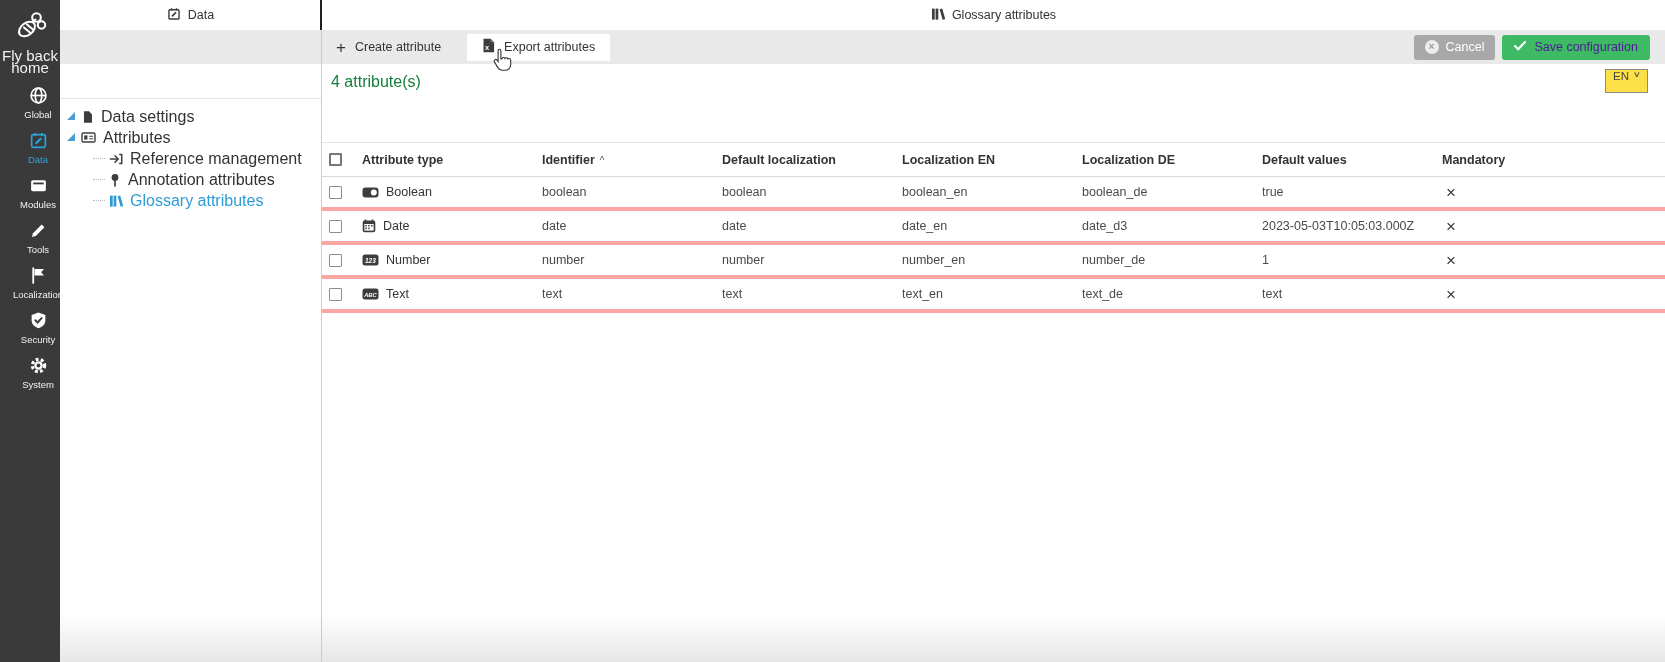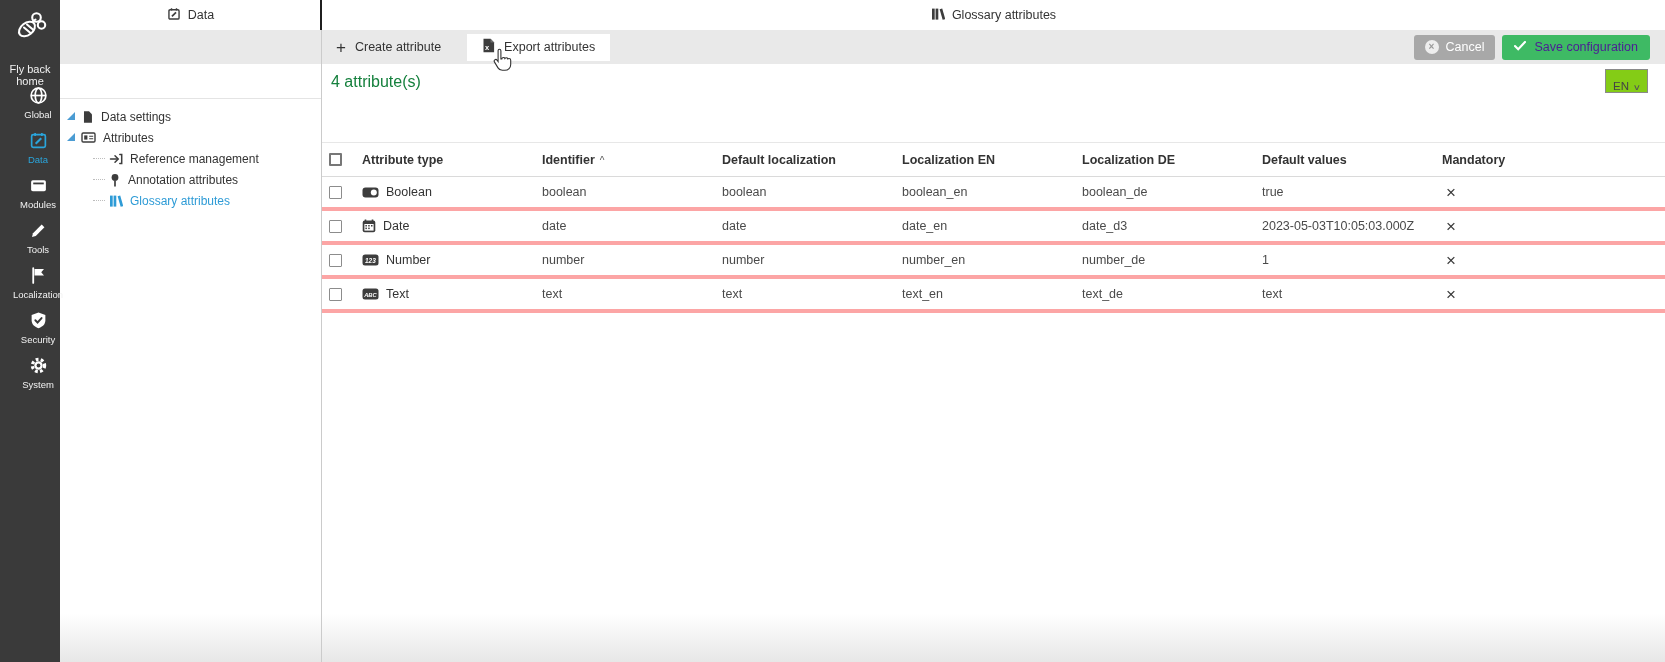--- a/index.html
+++ b/index.html
@@ -10,41 +10,41 @@
     position: relative;
     color: #333;
   }
 
   
   .rail {
     position: absolute; left: 0; top: 0; width: 60px; height: 662px;
     background: #3a3a3a; z-index: 5;
   }
   .rail-logo { position: absolute; top: 7px; left: 0; width: 60px; text-align: center; color: #fff; cursor: pointer; }
-  .rail-logo .lbl { font-size: 11px; line-height: 11.5px; color: #f2f2f2; margin-top: 17px; white-space: pre-line; }
+  .rail-logo .lbl { font-size: 15px; line-height: 11.5px; color: #f2f2f2; margin-top: 3px; white-space: pre-line; }
   .rail-items { position: absolute; top: 84px; left: 0; width: 76px; }
   .rail-item { height: 45px; text-align: center; color: #ffffff; cursor: pointer; }
   .rail-item svg { display: inline-block; margin-top: 2px; }
   .rail-item .lbl { font-size: 9.5px; line-height: 10px; margin-top: 1px; color: #f2f2f2; }
   .rail-item.active, .rail-item.active .lbl { color: #2aa5dc; }
 
   
   .divider { position: absolute; left: 321px; top: 0; bottom: 0; width: 1px; background: #cbcbcb; z-index: 4; }
   .divider-dark { position: absolute; left: 320px; top: 0; width: 2px; height: 30px; background: #1f1f1f; z-index: 6; }
 
   .tree-panel { position: absolute; left: 60px; top: 0; width: 261px; height: 662px; background: #fff; }
   .main-panel { position: absolute; left: 322px; top: 0; width: 1343px; height: 662px; background: #fff; }
 
   .title-row { height: 30px; display: flex; align-items: center; justify-content: center; gap: 7px; font-size: 12.5px; color: #333; background: #fff; }
   .gray-bar { position: absolute; left: 0; right: 0; top: 30px; height: 34px; background: #e9e9e9; }
 
   
   .tree-sep { position: absolute; left: 0; right: 0; top: 98px; height: 1px; background: #e4e4e4; }
   .tree-list { position: absolute; left: 0; right: 0; top: 106px; }
-  .tree-item { height: 21px; display: flex; align-items: center; font-size: 12px; color: #333; cursor: pointer; white-space: nowrap; }
+  .tree-item { height: 21px; display: flex; align-items: center; font-size: 16px; color: #333; cursor: pointer; white-space: nowrap; }
   .tree-item .ticon { display: inline-flex; color: #3d3d3d; margin-right: 7px; }
   .tree-item.selected { color: #2e9bd6; }
   .tree-item.selected .ticon { color: #2e9bd6; }
   .tree-item.lvl0 { padding-left: 7px; }
   .tree-item.lvl1 { padding-left: 33px; }
   .expander {
     width: 0; height: 0; margin-right: 6px; margin-top: -2px;
     border-left: 8px solid transparent; border-bottom: 8px solid #4b9cd3;
     cursor: pointer; flex: none;
   }
@@ -56,21 +56,21 @@
   .plus-glyph { font-size: 17px; line-height: 17px; font-weight: 400; color: #333; }
   .btn-export { margin-left: 26px; height: 27px; background: #ffffff; display: flex; align-items: center; gap: 9px; padding: 0 15px; font-size: 12.5px; color: #333; cursor: pointer; border: none; }
   .toolbar-spacer { flex: 1; }
   .btn-cancel { height: 25px; background: #a8a8a8; border: none; border-radius: 3px; color: #fff; font-size: 12.5px; display: flex; align-items: center; gap: 7px; padding: 0 11px; margin-right: 7px; cursor: pointer; }
   .cancel-circle { width: 14px; height: 14px; border-radius: 50%; background: rgba(255,255,255,0.8); color: #9a9a9a; font-size: 10px; line-height: 14px; text-align: center; font-weight: bold; }
   .btn-save { height: 25px; background: #3eba64; border: none; border-radius: 3px; color: #4c1d95; font-size: 12.5px; display: flex; align-items: center; gap: 8px; padding: 0 12px; margin-right: 15px; cursor: pointer; }
 
   .count-label { position: absolute; left: 9px; top: 73px; font-size: 16px; color: #15803d; }
   .lang-select {
     position: absolute; right: 17px; top: 69px; width: 43px; height: 24px;
-    border: 1px solid #8a8a8a; background: #84cc16; display: flex; align-items: flex-end; justify-content: center;
+    border: 1px solid #8a8a8a; background: #fde047; display: flex; align-items: flex-start; justify-content: center;
     gap: 5px; font-size: 11.5px; color: #444; cursor: pointer;
   }
   .lang-chevron { font-size: 8px; color: #555; transform: scaleX(1.4); }
 
   
   .attr-table { position: absolute; left: 0; right: 0; top: 100px; }
   .t-grid { display: grid; grid-template-columns: 7px 33px 180px 180px 180px 180px 180px 180px 1fr; align-items: center; }
   .thead { height: 35px; border-top: 1px solid #e7e7e7; border-bottom: 1px solid #dadada; font-weight: bold; font-size: 12.5px; color: #333; margin-top: 42px; }
   .trow { height: 34px; border-bottom: 4px solid #fca5a5; font-size: 12.5px; color: #4a4a4a; cursor: pointer; background: #fff; }
   .cb { width: 13px; height: 13px; border: 1.5px solid #8c8c8c; border-radius: 1px; background: #fff; cursor: pointer; }

